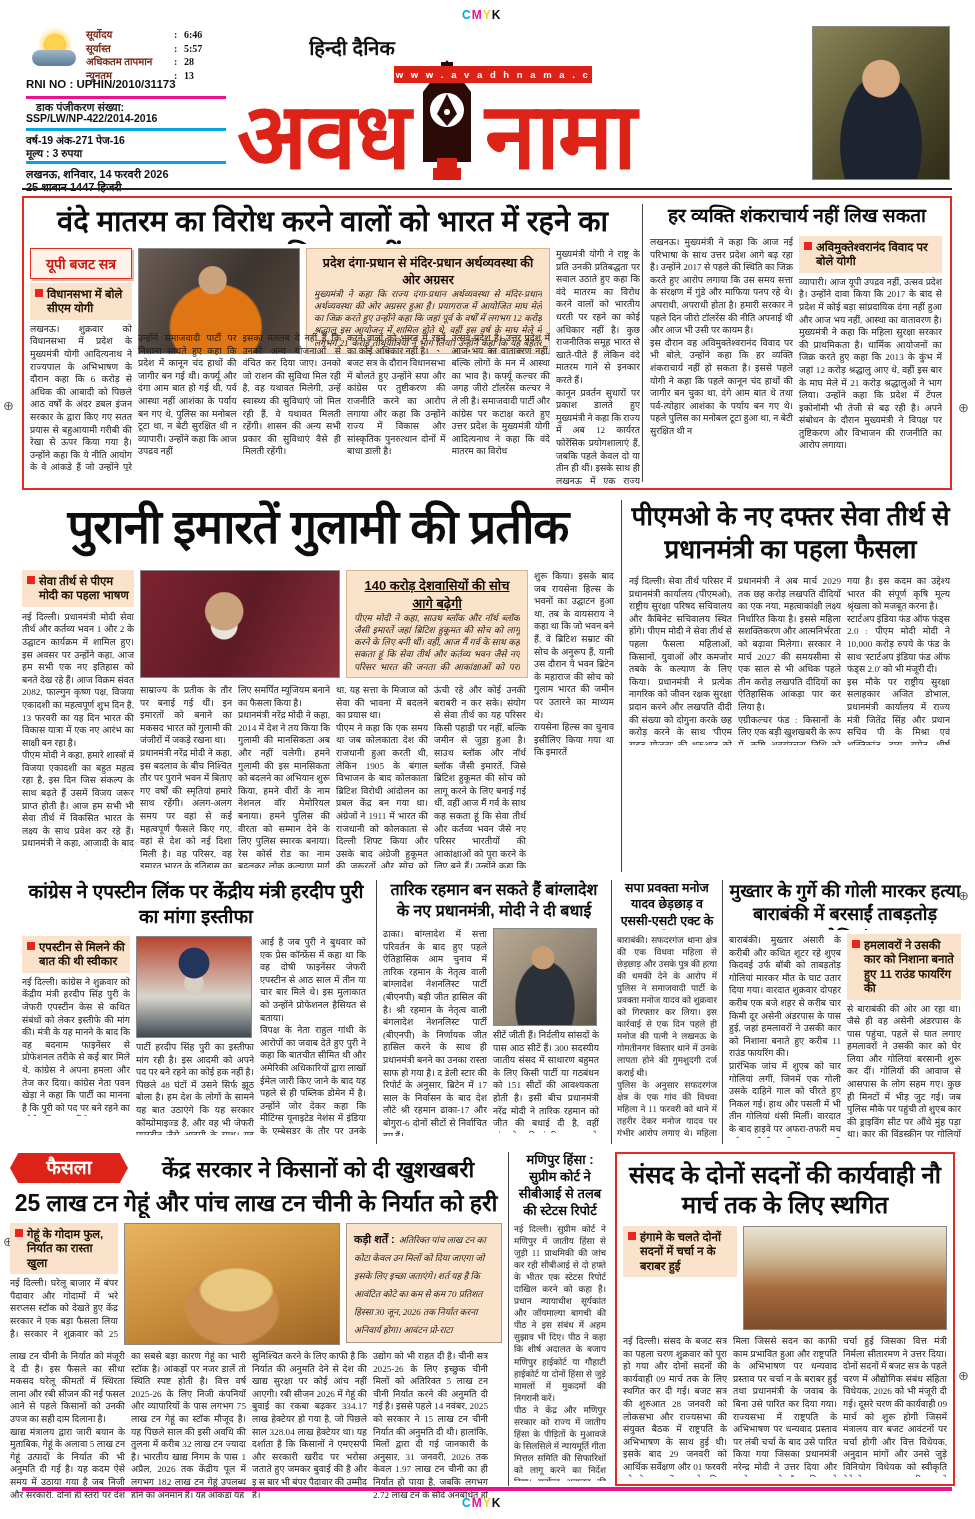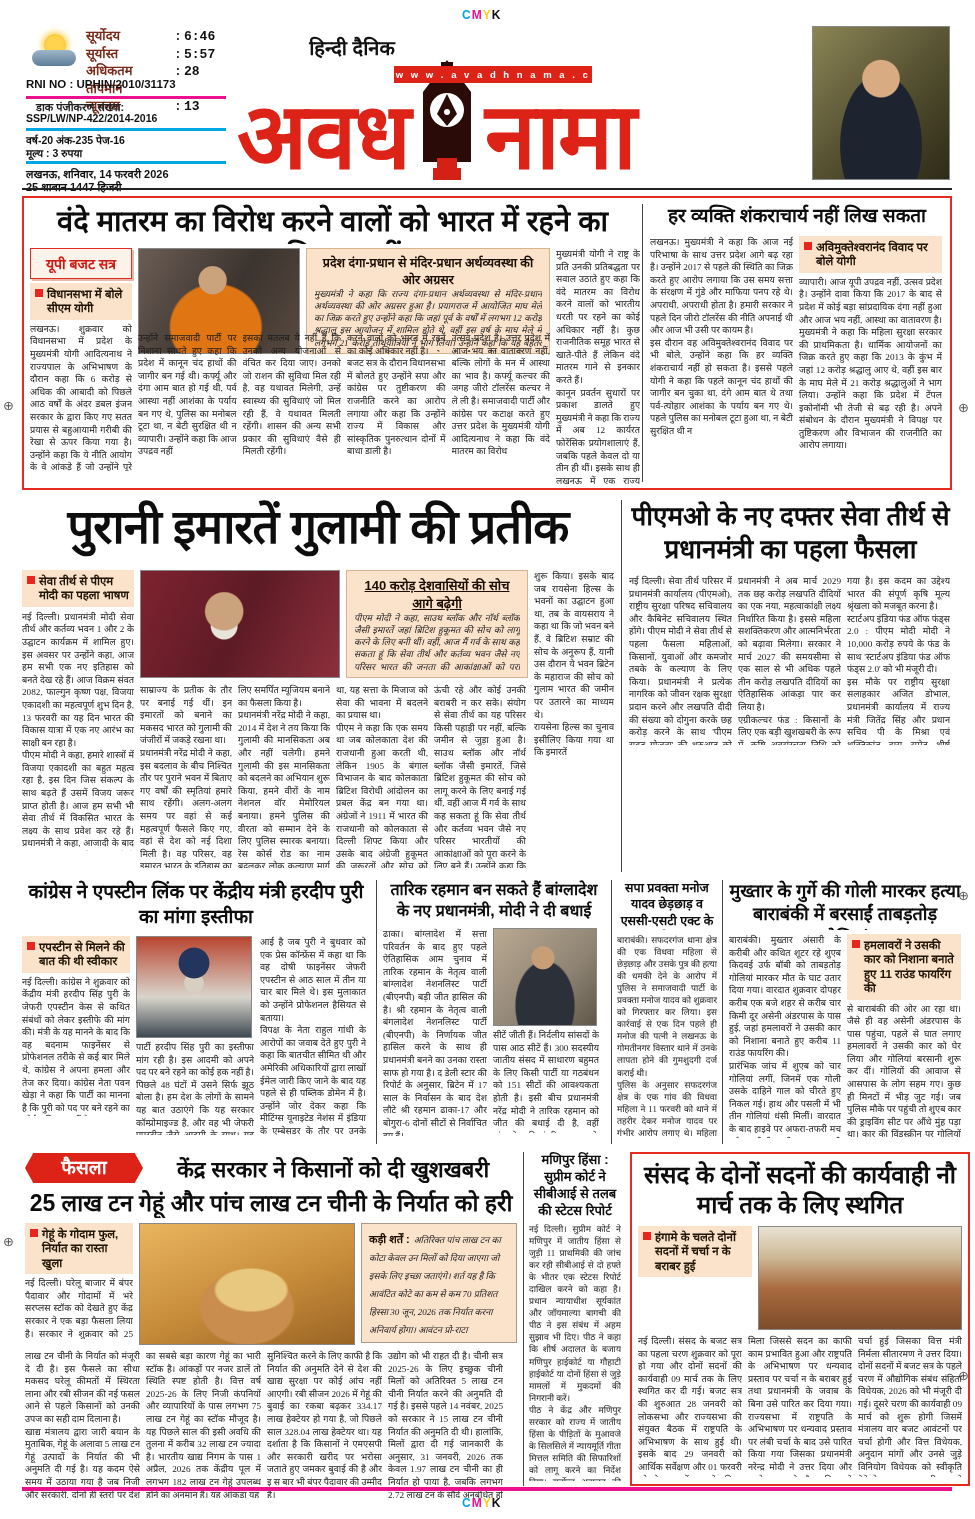--- a/index.html
+++ b/index.html
@@ -9,22 +9,22 @@
   .cmyk{position:absolute;font-family:"Liberation Sans",sans-serif;font-size:12px;font-weight:bold;letter-spacing:1px;}
   .cmyk .c{color:#00a6e4}.cmyk .m{color:#ec108e}.cmyk .y{color:#f0d51b}.cmyk .k{color:#111}
   .regmark{position:absolute;font-size:13px;color:#555;font-family:"DejaVu Sans",sans-serif;}
   
   .mast{position:absolute;left:22px;top:26px;width:930px;height:160px;}
   .wicon{position:absolute;left:8px;top:6px;width:50px;height:40px;}
   .wicon .sun{position:absolute;left:14px;top:2px;width:22px;height:22px;border-radius:50%;
       background:radial-gradient(circle,#ffd34d 55%,#f7a600 100%);box-shadow:0 0 6px 2px #ffd34d;}
   .wicon .cloud{position:absolute;left:2px;top:18px;width:44px;height:16px;border-radius:10px;
       background:linear-gradient(180deg,#9fb6c9,#5c7d99);}
-  .wtable{position:absolute;left:64px;top:2px;width:150px;font-size:13px;line-height:1.35;
-      font-family:Liberation Mono, monospace;color:#7a2a1a;font-weight:bold;}
+  .wtable{position:absolute;left:64px;top:2px;width:150px;font-size:10px;line-height:1.35;
+      font-family:Liberation Serif, serif;color:#7a2a1a;font-weight:bold;}
   .wrow{display:flex;}
   .wrow .wl{width:88px;}
   .wrow .wc{width:10px;color:#333;}
   .wrow .wv{color:#111;}
   .mastline{font-family:"Liberation Sans",sans-serif;}
   .rni{position:absolute;left:4px;top:52px;font-size:11.5px;font-weight:bold;color:#111;}
   .rule-m{position:absolute;left:4px;top:70px;width:200px;height:2.5px;background:#ec108e;}
   .postal-l{position:absolute;left:14px;top:73px;font-size:11px;font-weight:bold;color:#222;}
   .postal-n{position:absolute;left:4px;top:86px;font-size:10.5px;font-weight:bold;color:#111;}
   .rule-c1{position:absolute;left:4px;top:102px;width:200px;height:2.5px;background:#00a6e4;}
@@ -56,21 +56,21 @@
   .bodycol{font-size:9.2px;line-height:1.37;text-align:justify;white-space:pre-line;overflow:hidden;color:#1c1c1c;}
   .photo{border:1px solid #888;flex:none;}
   .hbox{background:#fbe2cb;border:1px solid #d8b48e;padding:5px 7px;overflow:hidden;}
   .hbox .ht{font-family:"Liberation Sans",sans-serif;font-weight:bold;text-align:center;color:#1a0d02;}
   .hbox .hx{font-size:9px;line-height:1.35;font-style:italic;text-align:justify;white-space:pre-line;}
   .vdiv{width:1px;background:#444;flex:none;}
   .secA{position:absolute;left:22px;top:196px;width:930px;height:294px;border:2px solid #e52a20;
       box-sizing:border-box;padding:6px;display:flex;gap:7px;}
   .secB{position:absolute;left:22px;top:500px;width:930px;height:372px;display:flex;gap:7px;}
   .secC{position:absolute;left:22px;top:880px;width:930px;height:264px;display:flex;}
-  .secD{position:absolute;left:25px;top:1152px;width:930px;height:334px;display:flex;}
+  .secD{position:absolute;left:10px;top:1152px;width:930px;height:334px;display:flex;}
   .row{display:flex;gap:6px;}
   .badge{background:#dd2318;color:#fff;font-family:"Liberation Sans",sans-serif;font-weight:bold;
       font-size:19px;text-align:center;line-height:30px;height:30px;width:118px;flex:none;
       clip-path:polygon(0 50%,7% 0,93% 0,100% 50%,93% 100%,7% 100%);}
   .kbox{border:1.5px solid #e52a20;background:#fdf3ea;color:#cf1a12;font-family:"Liberation Sans",sans-serif;
       font-weight:bold;font-size:14px;text-align:center;padding:5px 2px;box-shadow:2px 2px 0 #e9b9a8;}
   
   .ph-yogi{background:radial-gradient(circle at 46% 30%,#caa27c 12%,rgba(0,0,0,0) 13%),
       radial-gradient(ellipse at 48% 75%,#e07514 38%,rgba(0,0,0,0) 40%),
       linear-gradient(120deg,#6b5d55 0%,#3c342f 55%,#57493f 100%);}
@@ -134,21 +134,21 @@
           <span class="wl">न्यूनतम</span>
           <span class="wc">:</span>
           <span class="wv">13</span>
         </div>
     </div>
     <div class="rni mastline">RNI NO : UPHIN/2010/31173</div>
     <div class="rule-m"></div>
     <div class="postal-l mastline">डाक पंजीकरण संख्या:</div>
     <div class="postal-n mastline">SSP/LW/NP-422/2014-2016</div>
     <div class="rule-c1"></div>
-    <div class="edition mastline">वर्ष-20 अंक-235 पेज-16</div>
+    <div class="edition mastline">वर्ष-19 अंक-271 पेज-16</div>
     <div class="price mastline">मूल्य : 3 रुपया</div>
     <div class="rule-c2"></div>
     <div class="citydate mastline">लखनऊ, शनिवार, 14 फरवरी 2026</div>
     <div class="hijri mastline">25 शाबान 1447 हिजरी</div>
 
     <div class="tagline">हिन्दी दैनिक</div>
     <div class="logo">
       <span class="lg">अवध</span>
       <span class="emblem">
         <svg width="64" height="124" viewBox="0 0 64 124">

